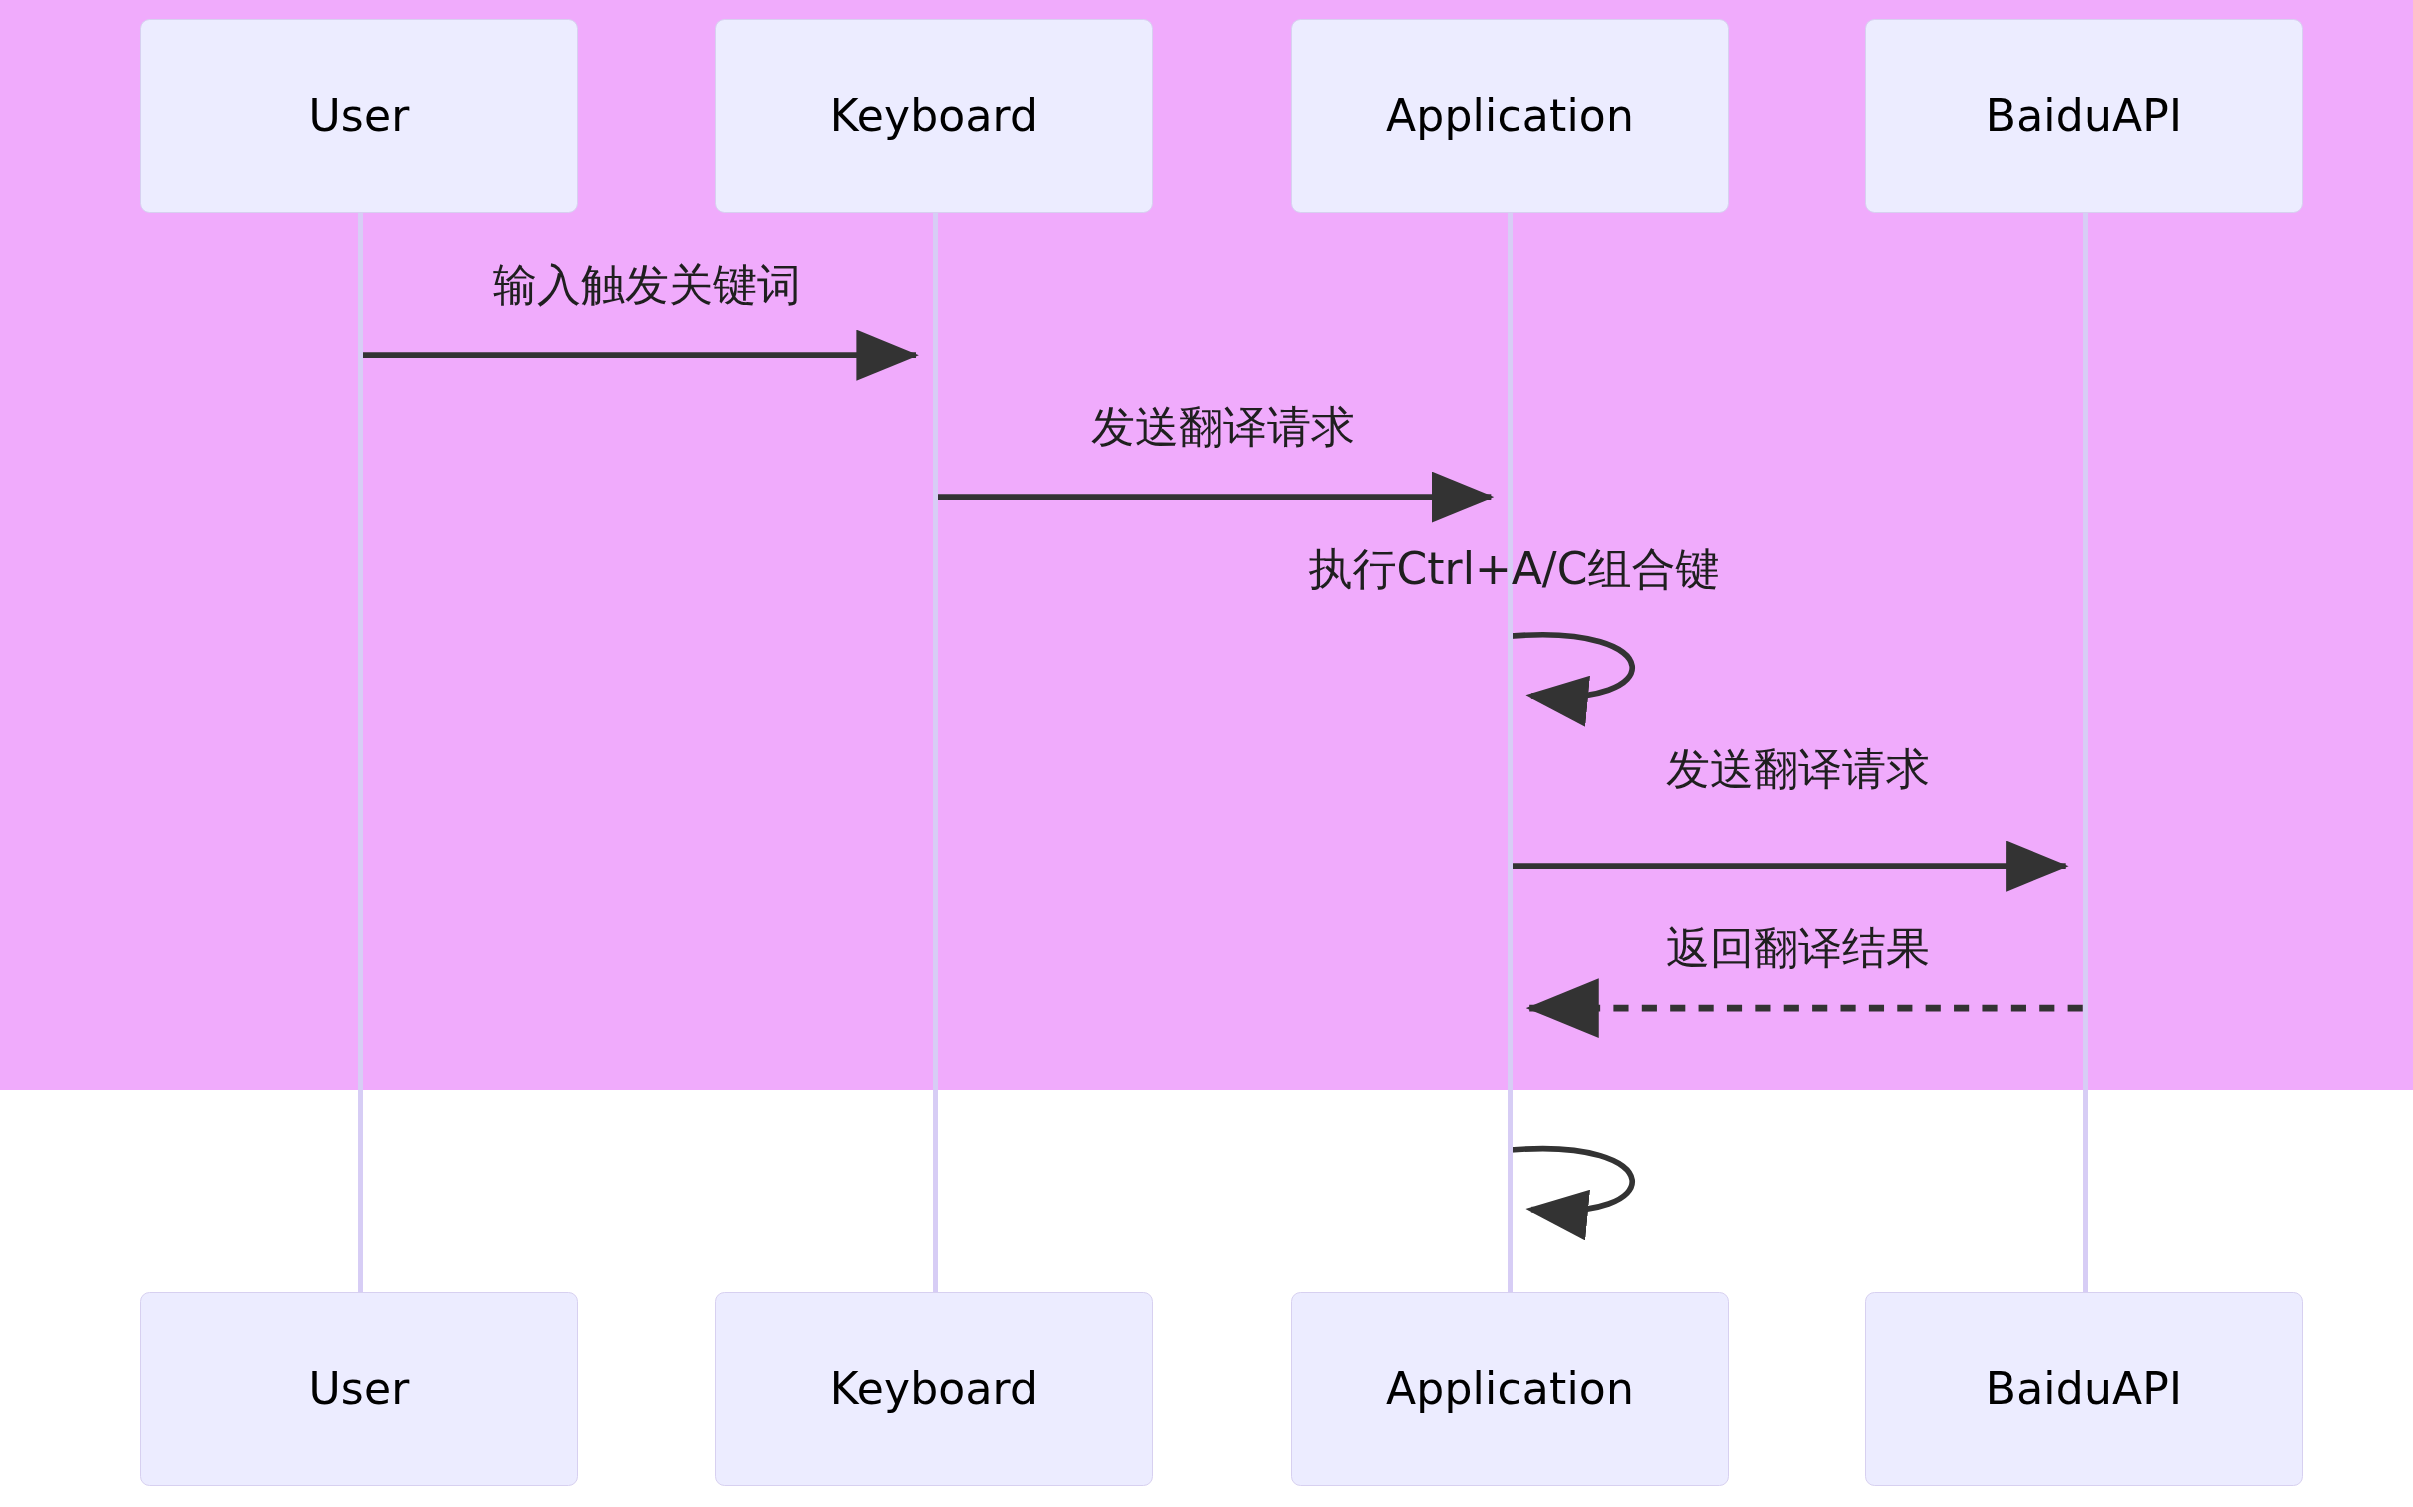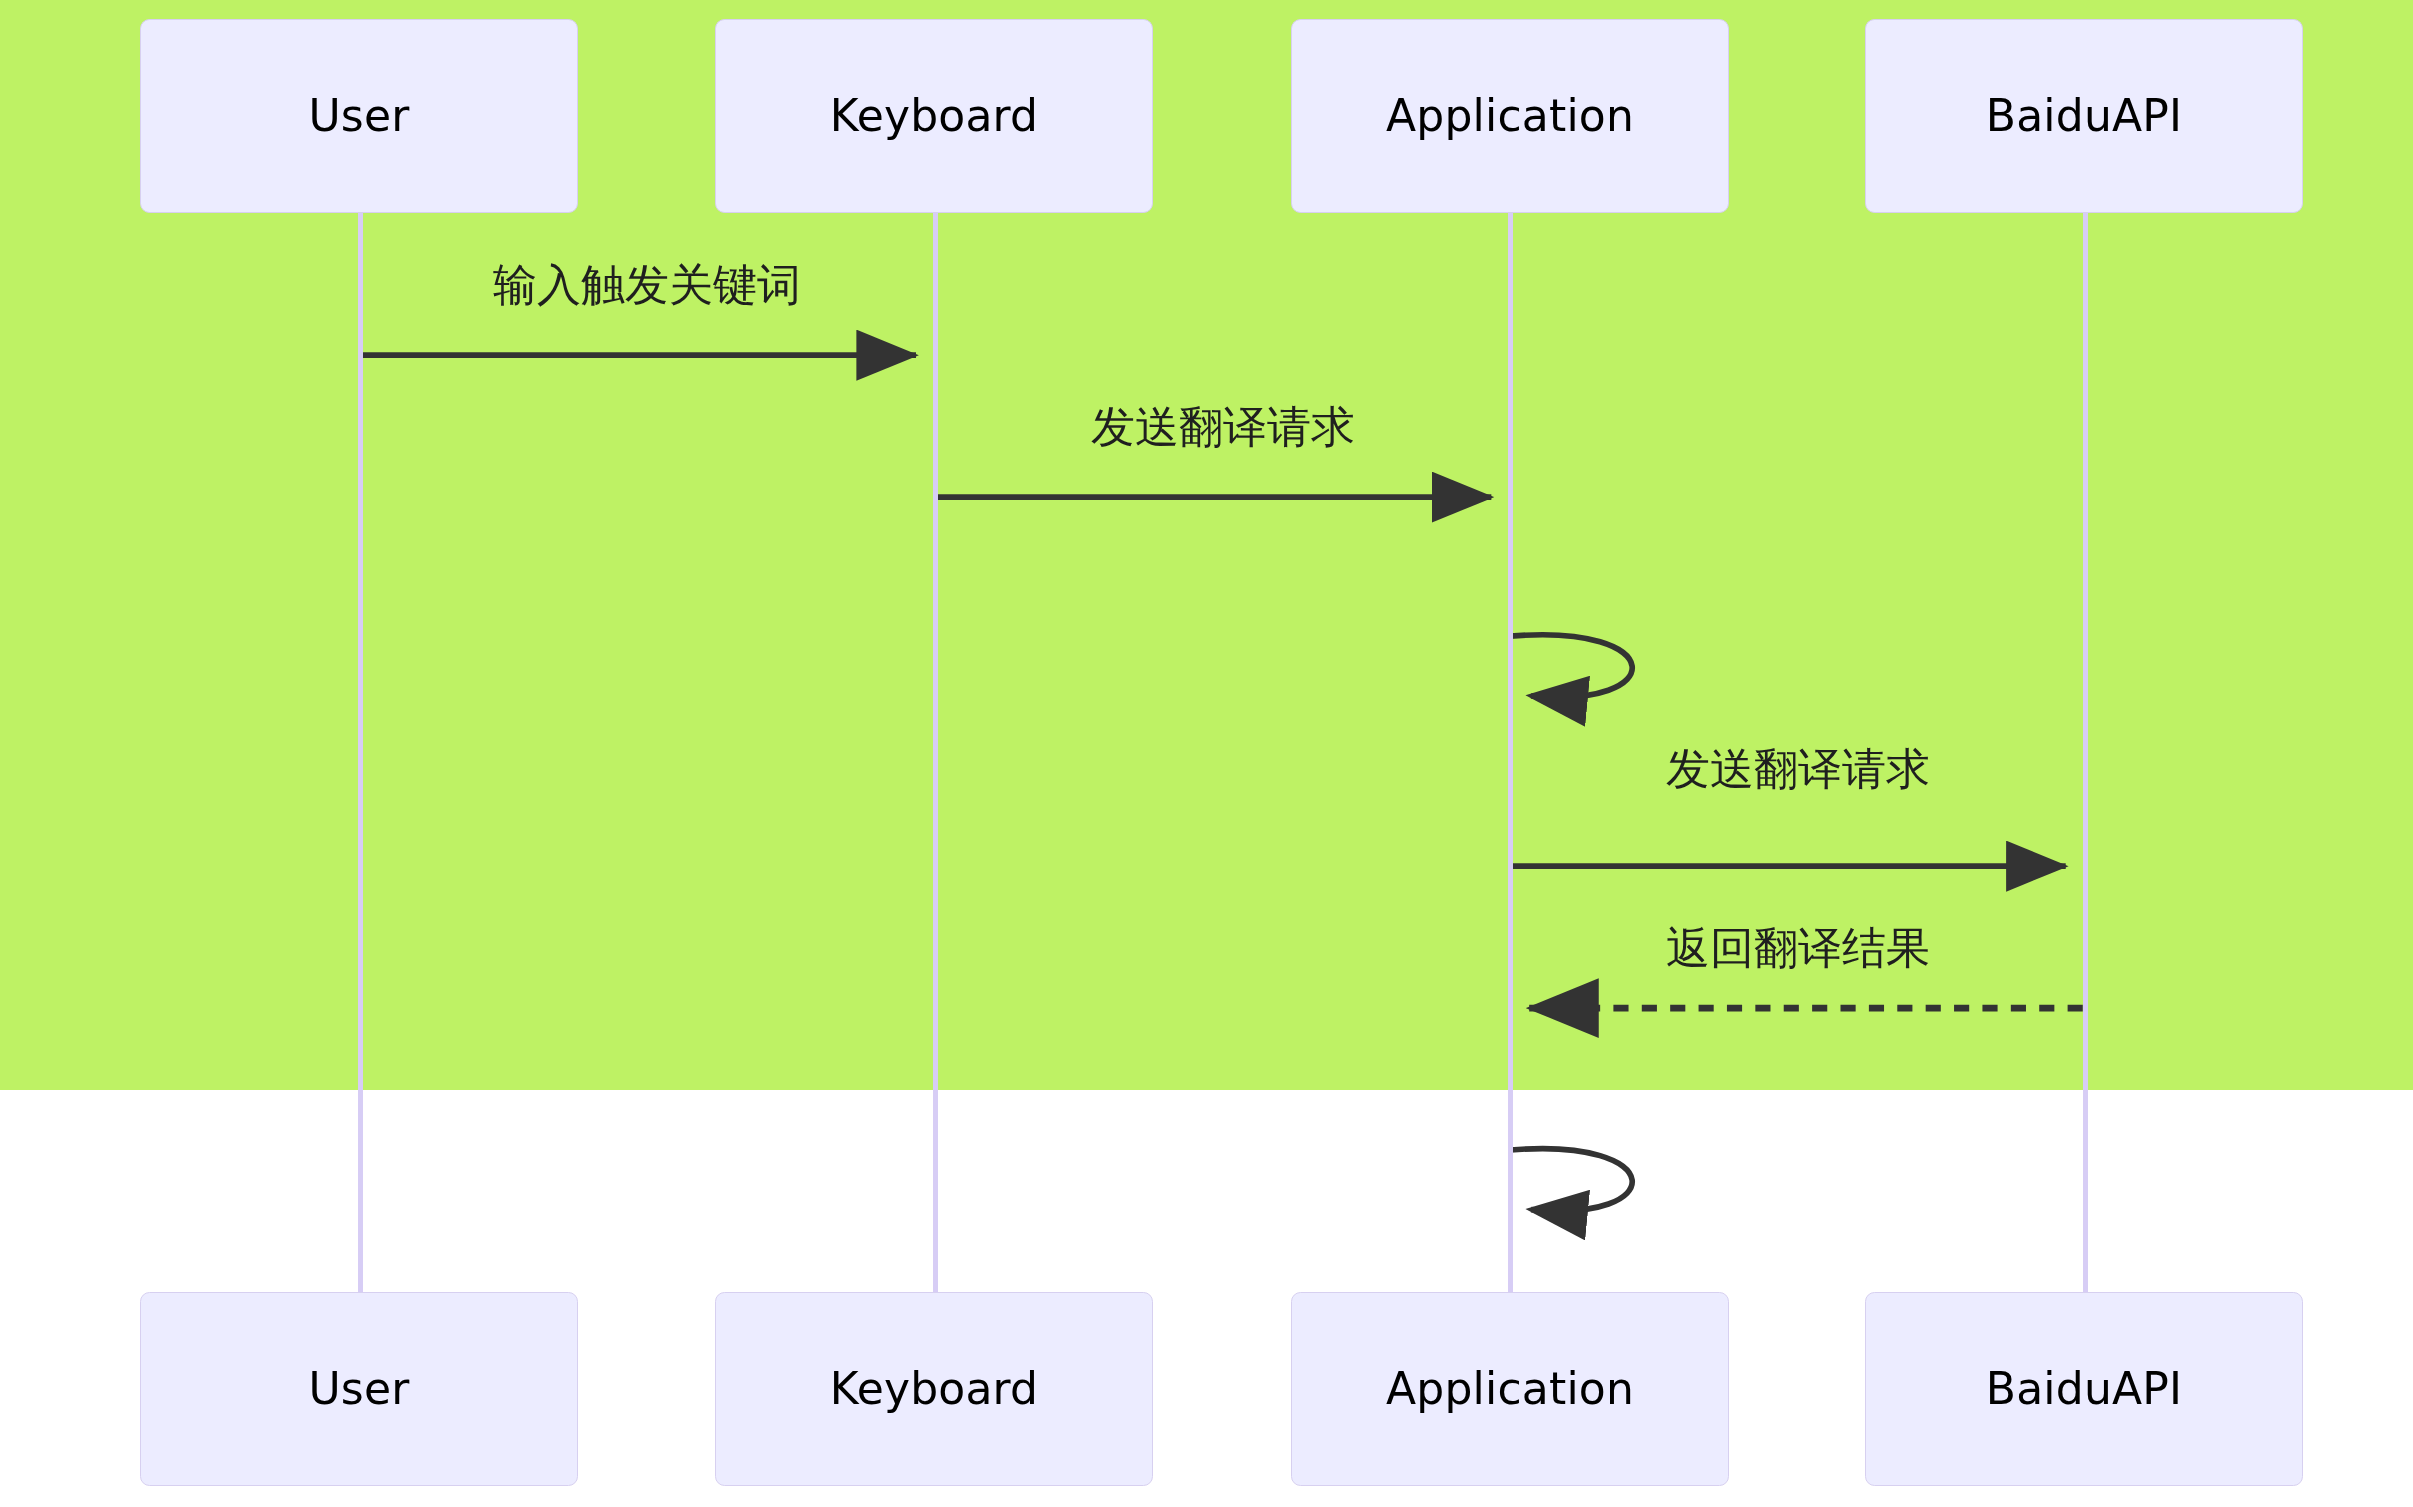--- a/index.html
+++ b/index.html
@@ -2,21 +2,21 @@
 <html style="font-size:15px"><head>
 <meta charset="utf-8">
 <title>Sequence Diagram</title>
 <style>
   html,body{margin:0;padding:0;background:#ffffff;}
   body{
     width:2413px;height:1508px;
     font-family:"DejaVu Sans","Liberation Sans",sans-serif;
     overflow:hidden;
   }
-  #diagram{position:relative;width:2413px;height:1090px;background:#bef264;}
+  #diagram{position:relative;width:2413px;height:1090px;background:#f0abfc;}
 
   
   .actor-box{
     position:absolute;
     width:438px;height:194px;
     background:#ECECFF;
     border:1.9px solid #D7D0F0;
     border-radius:9.5px;
     box-sizing:border-box;
     display:flex;align-items:center;justify-content:center;
@@ -91,20 +91,21 @@
     <span class="actor-label">BaiduAPI</span>
   </div>
 
   <div class="lifeline" style="left:358px;"></div>
   <div class="lifeline" style="left:933px;"></div>
   <div class="lifeline" style="left:1508px;"></div>
   <div class="lifeline" style="left:2083px;"></div>
 
   <div class="msg-label" style="left:647px;top:263px;">输入触发关键词</div>
   <div class="msg-label" style="left:1223px;top:405px;">发送翻译请求</div>
+  <div class="msg-label" style="left:1514px;top:547px;">执行Ctrl+A/C组合键</div>
   <div class="msg-label" style="left:1798px;top:747px;">发送翻译请求</div>
   <div class="msg-label" style="left:1798px;top:926px;">返回翻译结果</div>
 
   <div class="actor-box actor-box-bottom" style="left:140px;top:1292px;">
     <span class="actor-label">User</span>
   </div>
   <div class="actor-box actor-box-bottom" style="left:715px;top:1292px;">
     <span class="actor-label">Keyboard</span>
   </div>
   <div class="actor-box actor-box-bottom" style="left:1291px;top:1292px;">

